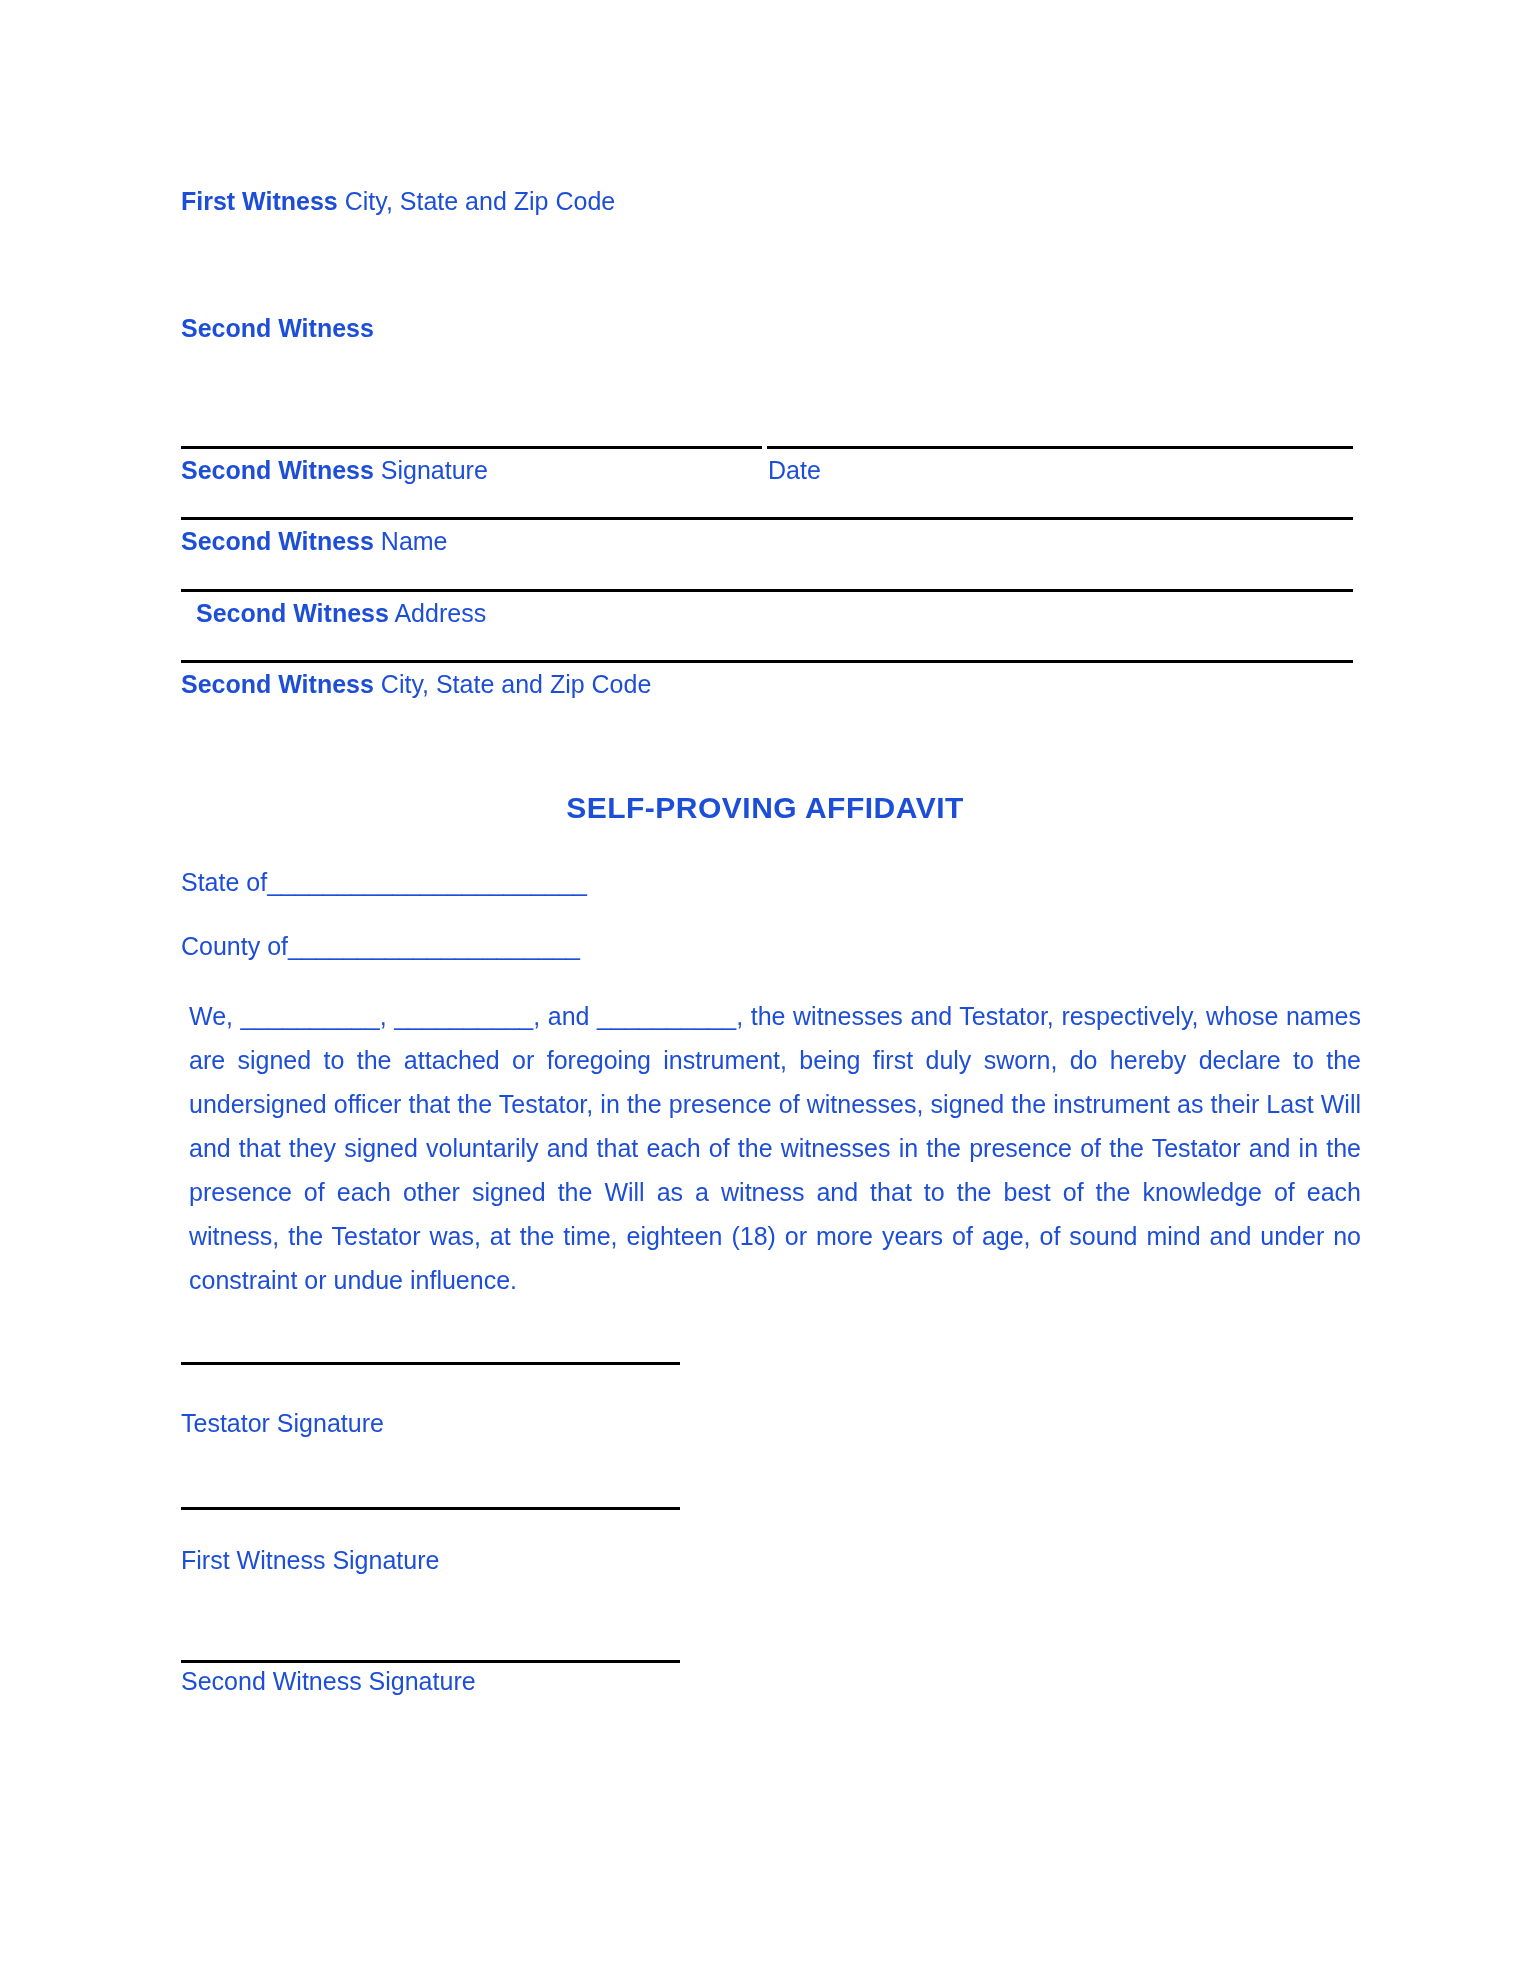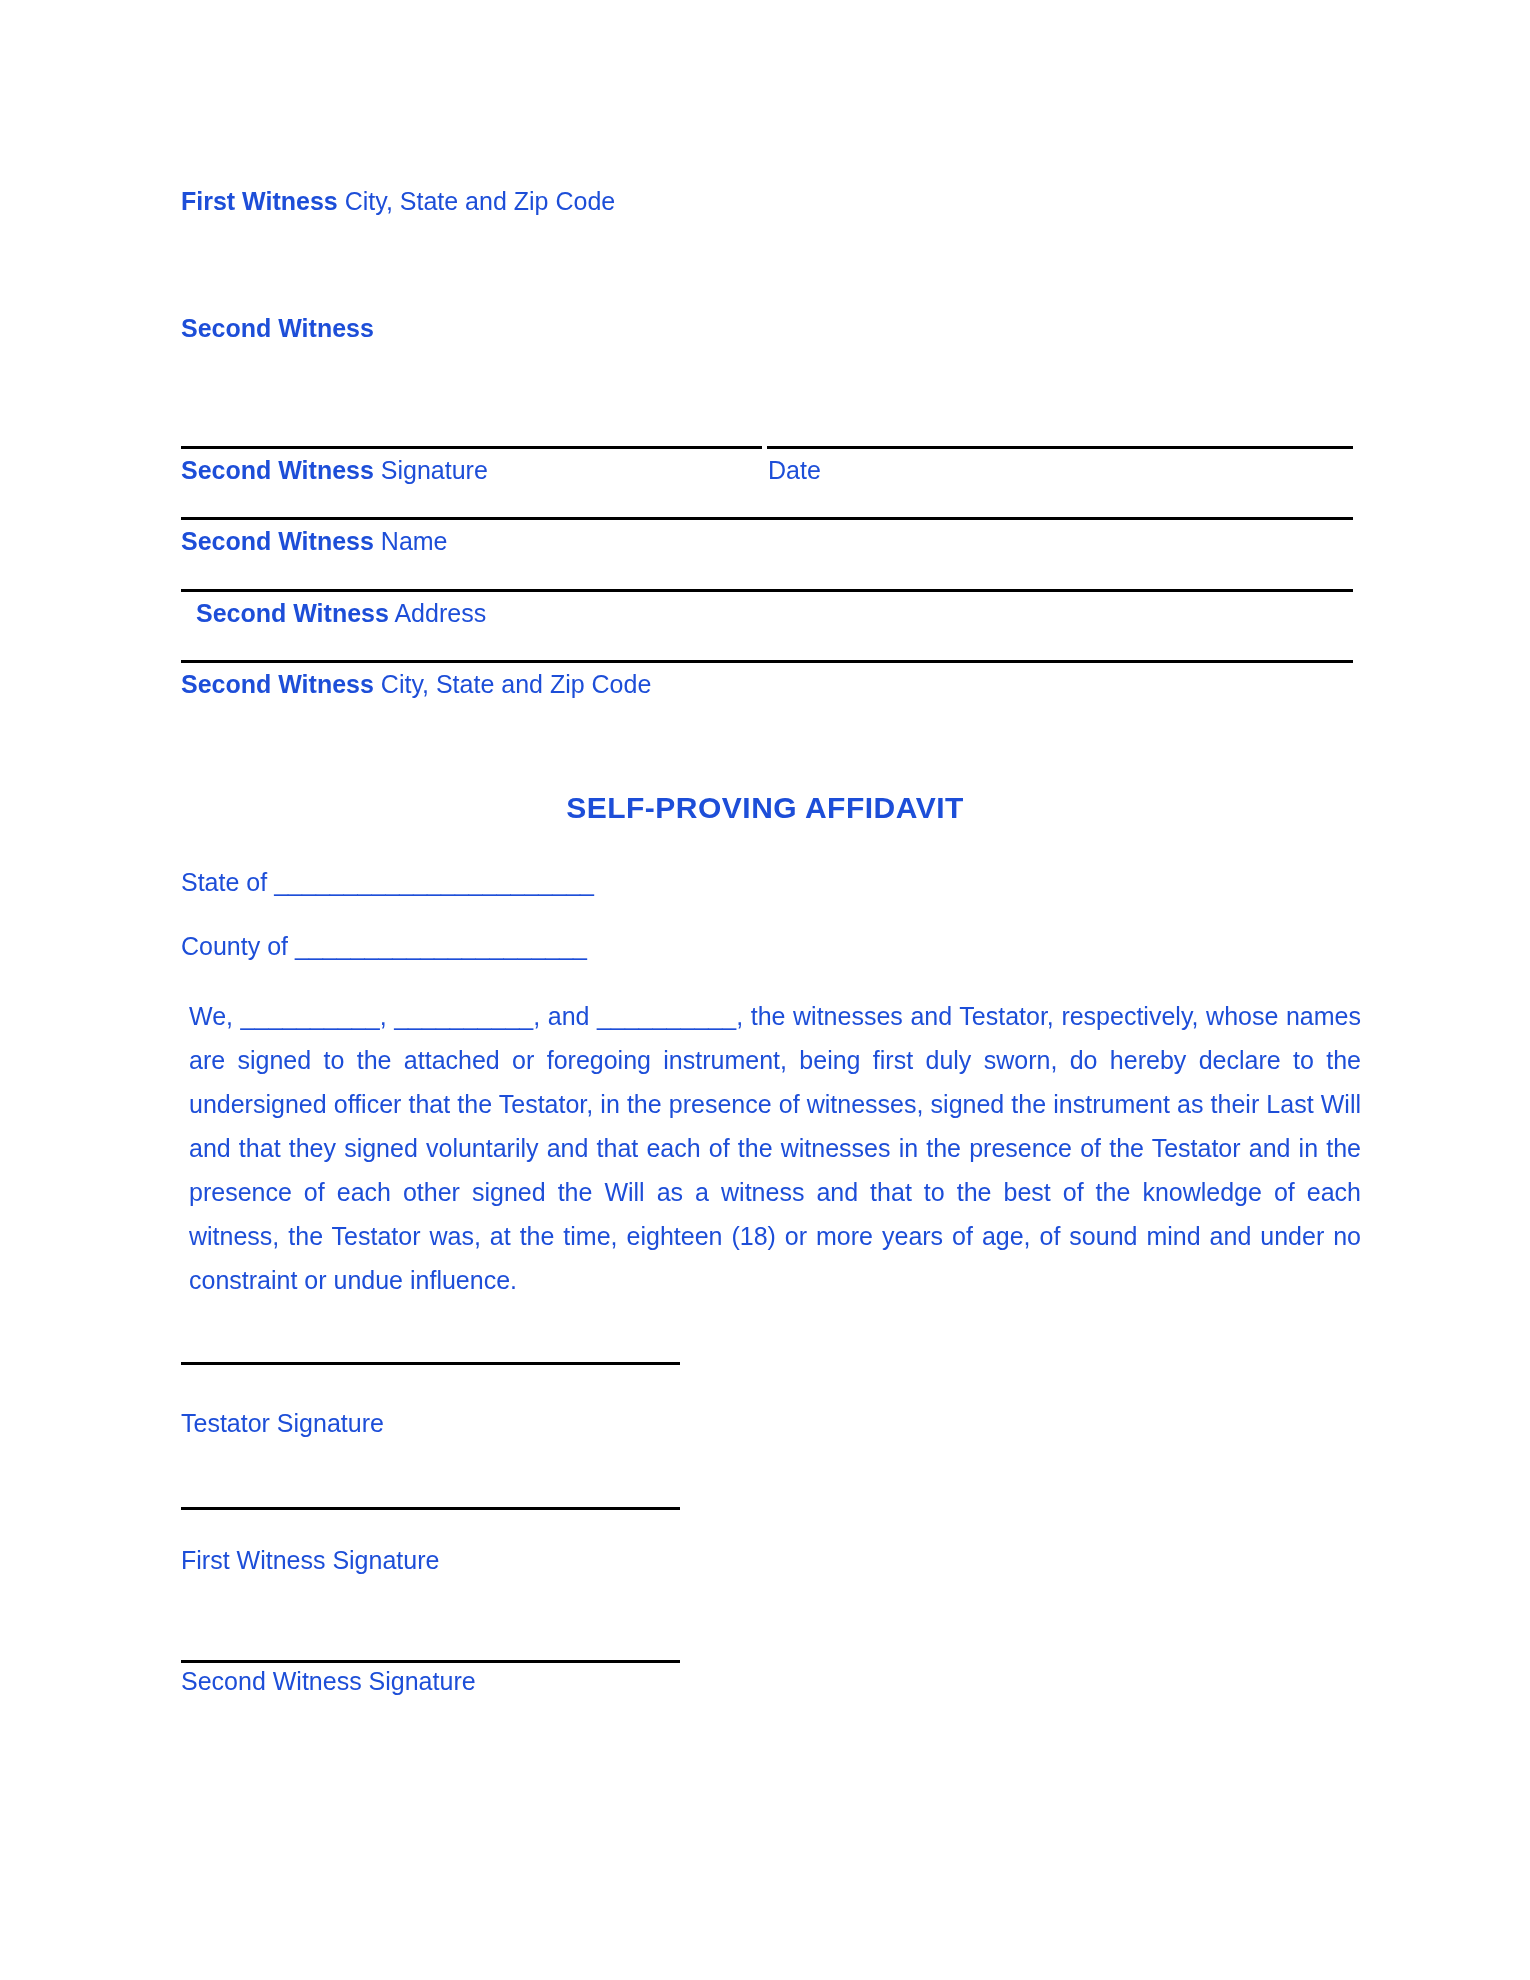--- a/index.html
+++ b/index.html
@@ -24,21 +24,21 @@
     position: absolute;
     left: 0;
     width: 100%;
     text-align: center;
     font-weight: bold;
     font-size: 30px;
     line-height: 36px;
     letter-spacing: 0.5px;
   }
   .fill-row { position: absolute; line-height: 30px; white-space: nowrap; }
-  .blank { margin-left: 7px; letter-spacing: 0; text-align: right; }
+  .blank { letter-spacing: 0; text-align: right; }
   .para {
     position: absolute;
     left: 189px;
     width: 1172px;
     text-align: justify;
     line-height: 44px;
   }
 </style>
 </head>
 <body>

